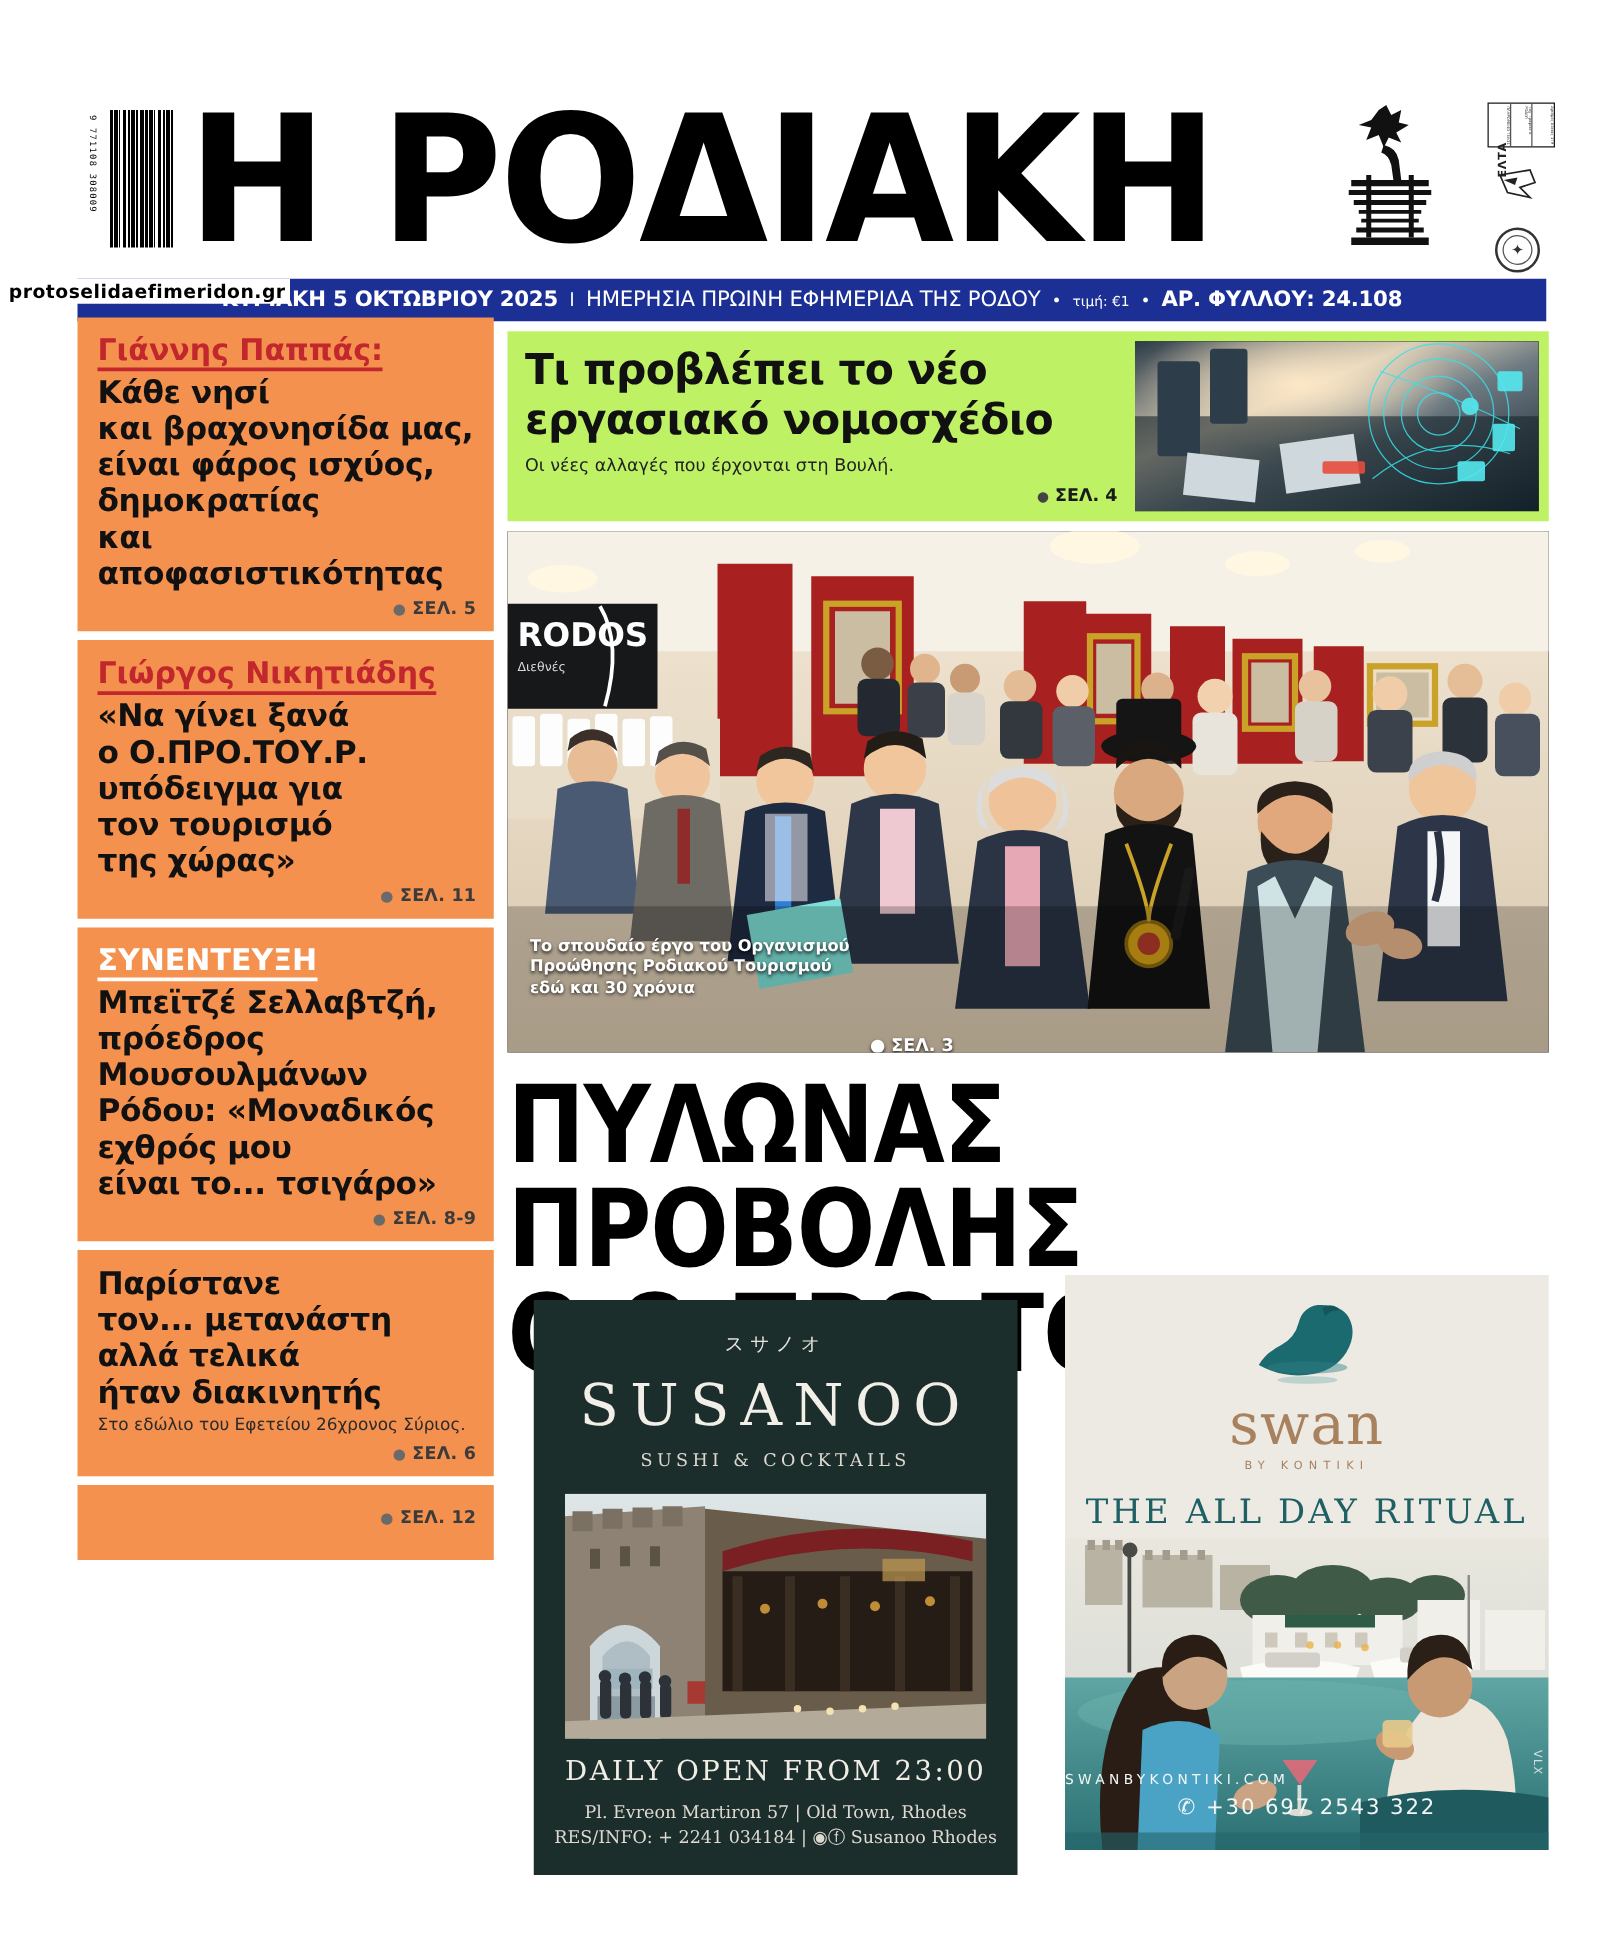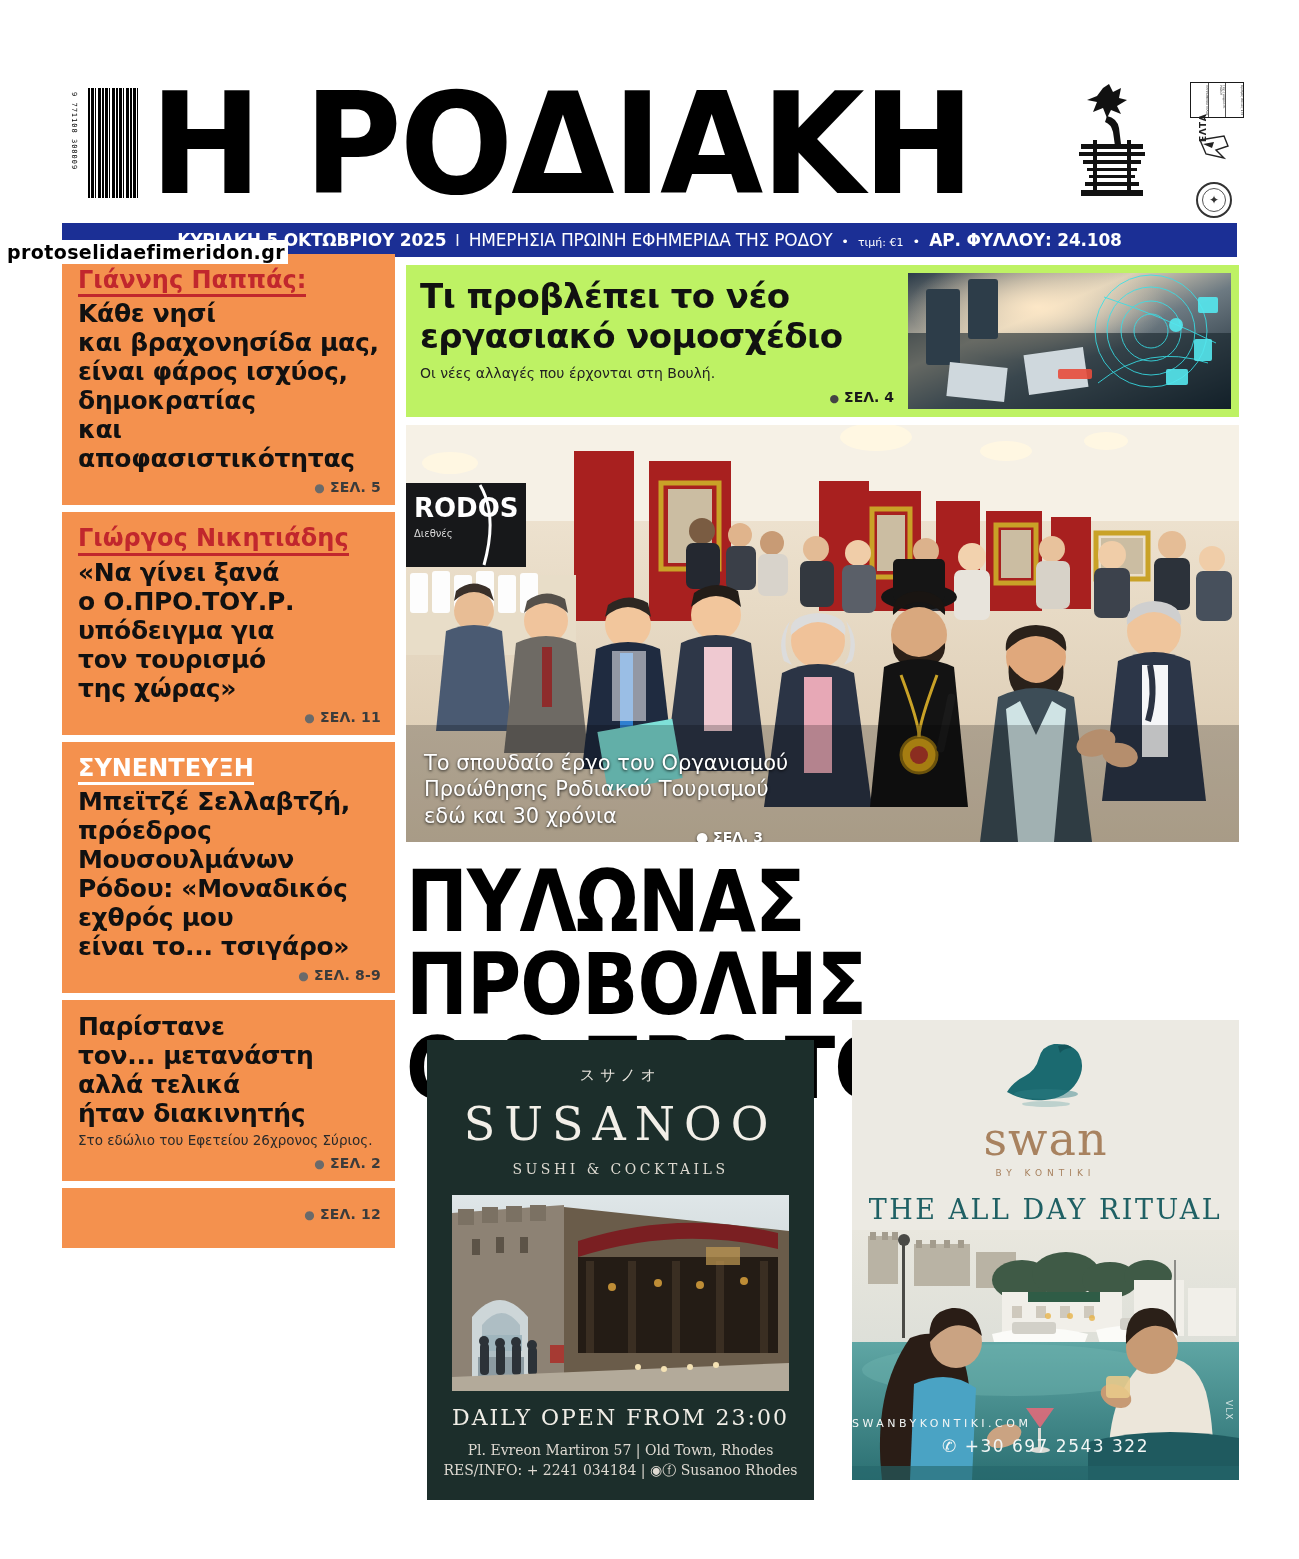--- a/index.html
+++ b/index.html
@@ -71,22 +71,22 @@
     gap: 0px; color: #fff;
   }
   .infobar-inner { display:flex; align-items:baseline; gap: 9px; white-space: nowrap; }
   .ib-date { font-size: 17px; font-weight: 800; letter-spacing: -0.2px; }
   .ib-sep { font-size: 15px; font-weight: 400; opacity: .95; }
   .ib-sub { font-size: 17px; font-weight: 400; letter-spacing: -0.2px; }
   .ib-dot { font-size: 13px; }
   .ib-price { font-size: 11px; font-weight: 400; }
   .ib-issue { font-size: 17px; font-weight: 800; letter-spacing: -0.2px; }
   .watermark {
-    position: absolute; left: 4px; top: 240px;
-    font-size: 19px; font-weight: 800; color: #000; letter-spacing: 0.4px;
+    position: absolute; left: 4px; top: 223px;
+    font-size: 15px; font-weight: 800; color: #000; letter-spacing: 0.4px;
     background: #fff; padding: 1px 3px; z-index: 30;
   }
 
   
   .leftcol { position: absolute; left: 62px; top: 254px; width: 333px; }
   .tease {
     background: #F4914E; padding: 12px 14px 10px 16px; margin-bottom: 7px;
     position: relative;
   }
   .tease-kicker {
@@ -127,21 +127,21 @@
     overflow: hidden; background: #0b1620;
   }
 
   
   .mainphoto {
     position: absolute; left: 406px; top: 425px; width: 833px; height: 417px;
     overflow: hidden; background: #2b2118;
   }
   .caption {
     position: absolute; left: 18px; top: 325px; width: 420px;
-    color: #fff; font-size: 21px; font-weight: 400; line-height: 1.25;
+    color: #fff; font-size: 13px; font-weight: 700; line-height: 1.25;
     text-shadow: 0 1px 3px rgba(0,0,0,.85); z-index: 5;
   }
   .caption-page {
     position: absolute; left: 290px; top: 404px; color: #fff;
     font-size: 14px; font-weight: 700; z-index: 5;
     text-shadow: 0 1px 3px rgba(0,0,0,.85);
   }
 
   
   .mainhead {
@@ -299,21 +299,21 @@
 είναι το... τσιγάρο»</div>
       <div class="tease-page"><span class="bullet">●</span> <span>ΣΕΛ. 8-9</span></div>
     </div>
 
     <div class="tease">
       <div class="tease-title" style="white-space:pre-line">Παρίστανε
 τον... μετανάστη
 αλλά τελικά
 ήταν διακινητής</div>
       <div class="tease-sub">Στο εδώλιο του Εφετείου 26χρονος Σύριος.</div>
-      <div class="tease-page"><span class="bullet">●</span> <span>ΣΕΛ. 2</span></div>
+      <div class="tease-page"><span class="bullet">●</span> <span>ΣΕΛ. 6</span></div>
     </div>
 
     <div class="tease" style="padding-bottom:26px">
       <div class="tease-page"><span class="bullet">●</span> <span>ΣΕΛ. 12</span></div>
     </div>
   </div>
 
   <div class="topteaser">
     <div class="tt-text">
       <div class="tt-head" style="white-space:pre-line">Τι προβλέπει το νέο

